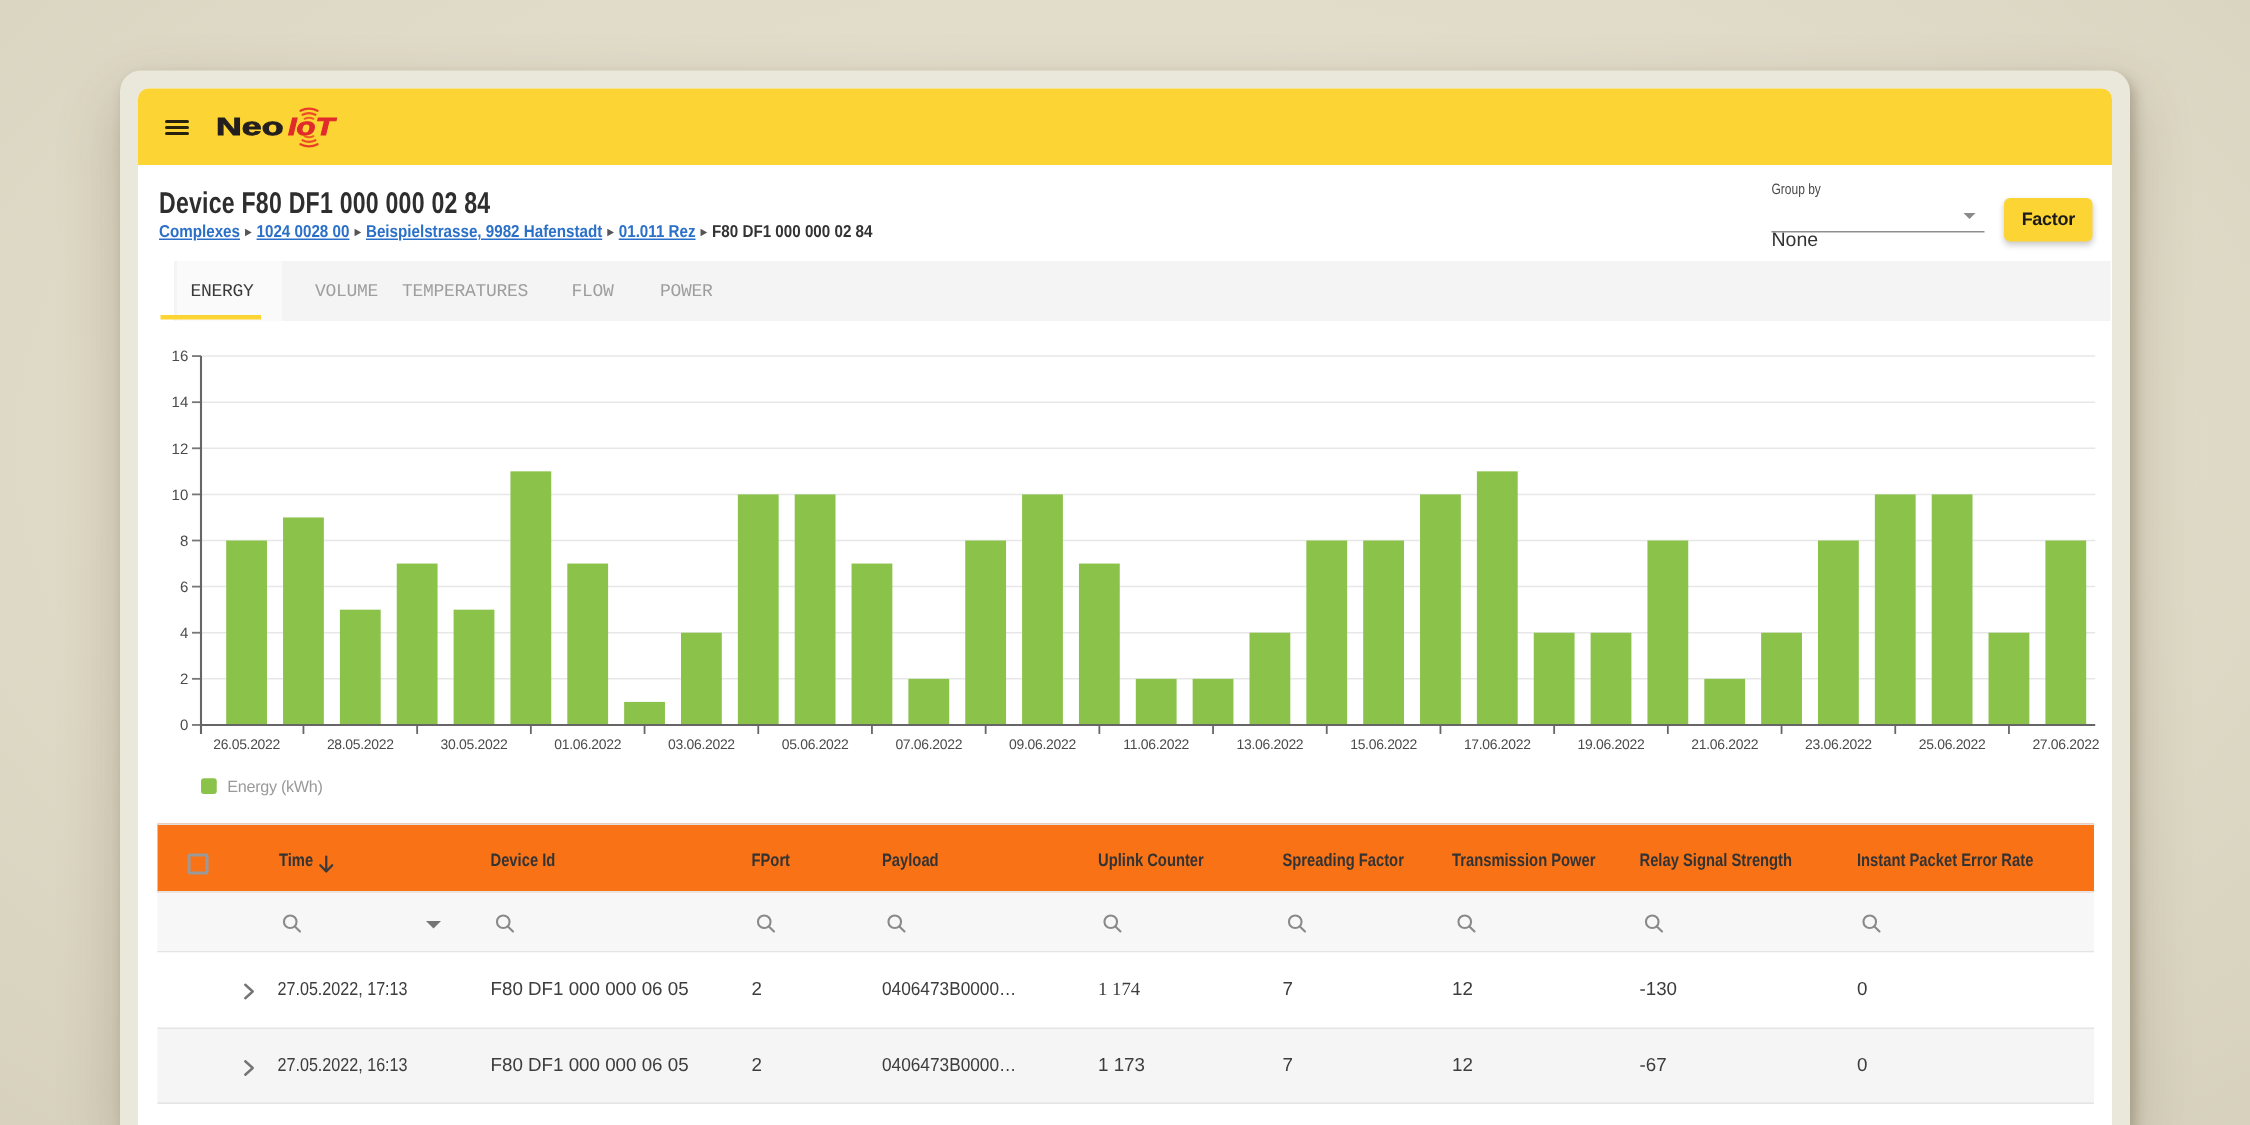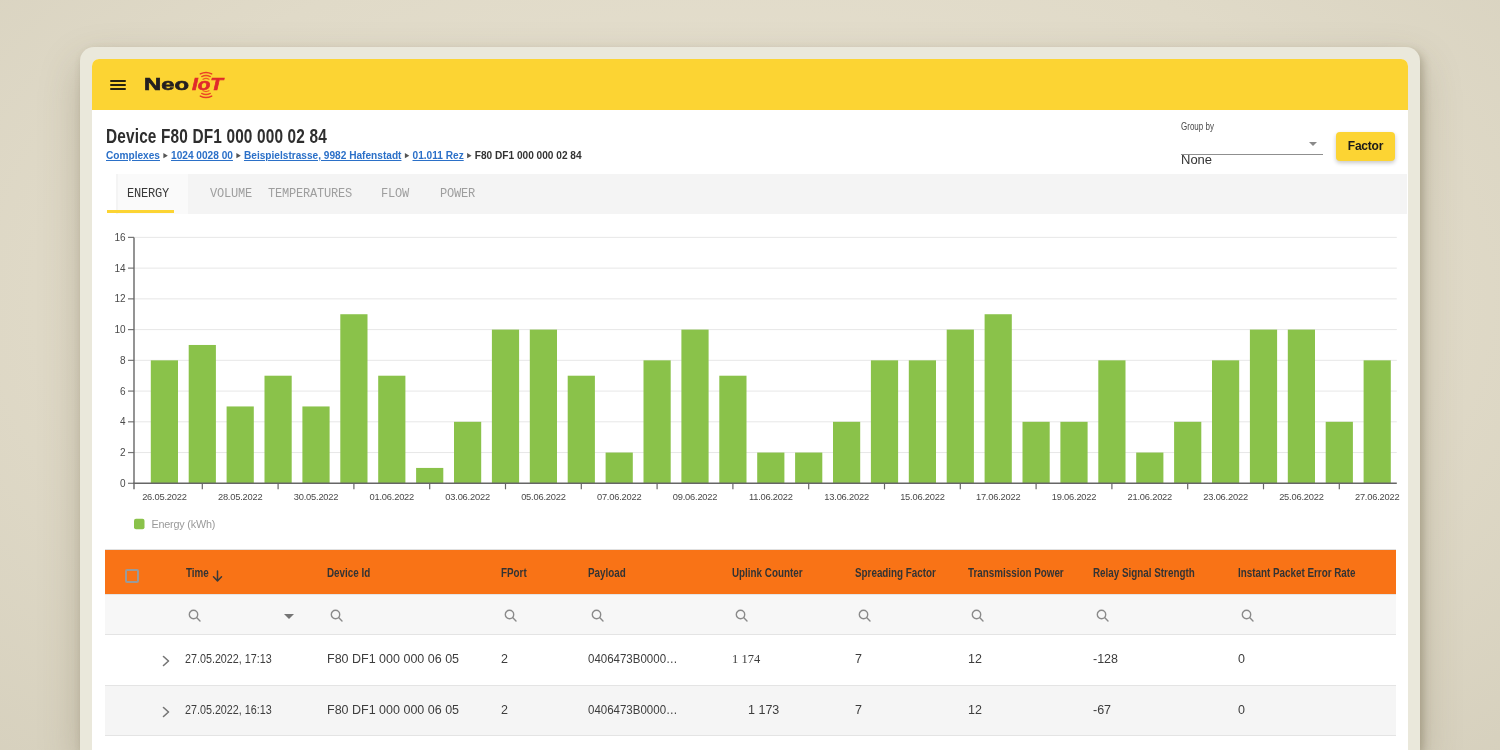--- a/index.html
+++ b/index.html
@@ -285,31 +285,31 @@
       <svg class="chev" width="10" height="12">
         <path d="M2.5 1.5 L7.5 6 L2.5 10.5" stroke="#757575" stroke-width="1.6" fill="none" stroke-linecap="round" stroke-linejoin="round"></path>
       </svg>
       <div class="cell sqz" style="left:80px;">27.05.2022, 17:13</div>
       <div class="cell" style="left:222px;">F80 DF1 000 000 06 05</div>
       <div class="cell" style="left:396px;">2</div>
       <div class="cell sqz2" style="left:483px;">0406473B0000…</div>
       <div class="cell" style="left:627px;font-family:Liberation Serif, serif;">1 174</div>
       <div class="cell" style="left:750px;">7</div>
       <div class="cell" style="left:863px;">12</div>
-      <div class="cell" style="left:988px;">-128</div>
+      <div class="cell" style="left:988px;">-130</div>
       <div class="cell" style="left:1133px;">0</div>
     </div>
     <div class="trow drow alt">
       <svg class="chev" width="10" height="12">
         <path d="M2.5 1.5 L7.5 6 L2.5 10.5" stroke="#757575" stroke-width="1.6" fill="none" stroke-linecap="round" stroke-linejoin="round"></path>
       </svg>
       <div class="cell sqz" style="left:80px;">27.05.2022, 16:13</div>
       <div class="cell" style="left:222px;">F80 DF1 000 000 06 05</div>
       <div class="cell" style="left:396px;">2</div>
       <div class="cell sqz2" style="left:483px;">0406473B0000…</div>
-      <div class="cell" style="left:627px;margin-left:16px;">1 173</div>
+      <div class="cell" style="left:627px;">1 173</div>
       <div class="cell" style="left:750px;">7</div>
       <div class="cell" style="left:863px;">12</div>
       <div class="cell" style="left:988px;">-67</div>
       <div class="cell" style="left:1133px;">0</div>
     </div>
     <div class="trow lastrow"></div>
   </div>
 
 </body></html>

